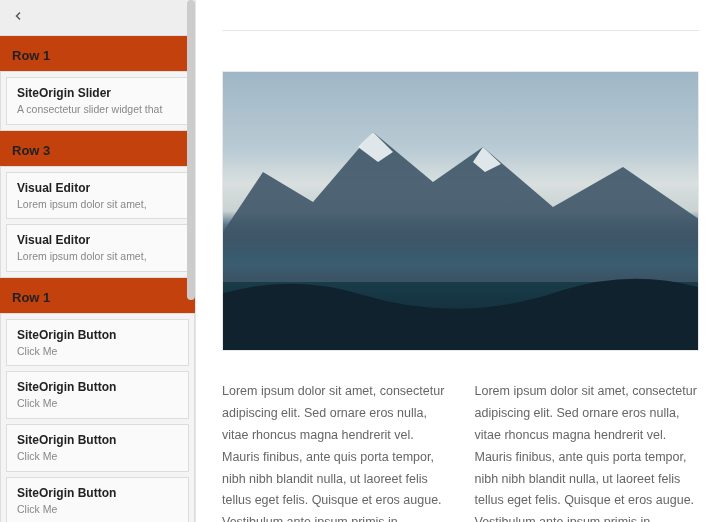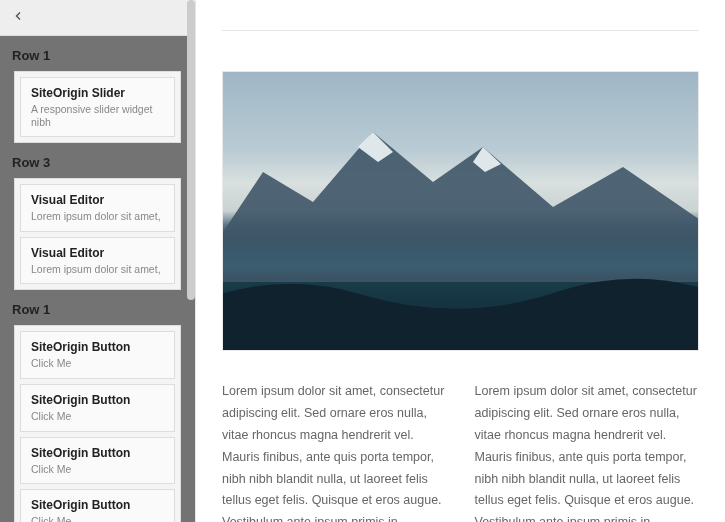--- a/index.html
+++ b/index.html
@@ -9,21 +9,21 @@
     color: #333;
     background: #fff;
     width: 725px;
     height: 522px;
     overflow: hidden;
     position: relative;
   }
   .layout { display: flex; height: 100%; }
   .sidebar {
     width: 196px;
-    background: #737373;
+    background: #c2410c;
     border-right: 1px solid #e5e5e5;
     overflow-y: auto;
     position: relative;
   }
   .scrollbar-emu {
     position: absolute;
     top: 0; right: 0;
     width: 8px;
     height: 300px;
     background: #ccc;
@@ -41,21 +41,21 @@
   .back-btn svg { width: 12px; height: 12px; fill: #555; }
   .row-label {
     font-weight: 700;
     font-size: 13px;
     padding: 12px 12px 8px 12px;
     color: #222;
   }
   .row-group {
     background: #f4f4f4;
     border: 1px solid #ddd;
-    margin: 0 14px;
+    margin: 0 0;
     padding: 5px;
   }
   .widget-card {
     background: #fafafa;
     border: 1px solid #ddd;
     padding: 8px 10px;
     cursor: pointer;
   }
   .row-group .widget-card + .widget-card { margin-top: 5px; }
   .widget-title {
@@ -116,21 +116,21 @@
         <svg viewBox="0 0 24 24">
             <path d="M15 4l-8 8 8 8 2-2-6-6 6-6z"></path>
           </svg>
       </span>
     </div>
 
     <div class="row-label">Row 1</div>
     <div class="row-group">
       <div class="widget-card">
         <div class="widget-title">SiteOrigin Slider</div>
-        <div class="widget-desc">A responsive slider widget nibh</div>
+        <div class="widget-desc">A consectetur slider widget that</div>
       </div>
     </div>
 
     <div class="row-label">Row 3</div>
     <div class="row-group">
       <div class="widget-card">
         <div class="widget-title">Visual Editor</div>
         <div class="widget-desc">Lorem ipsum dolor sit amet,</div>
       </div>
       <div class="widget-card">

